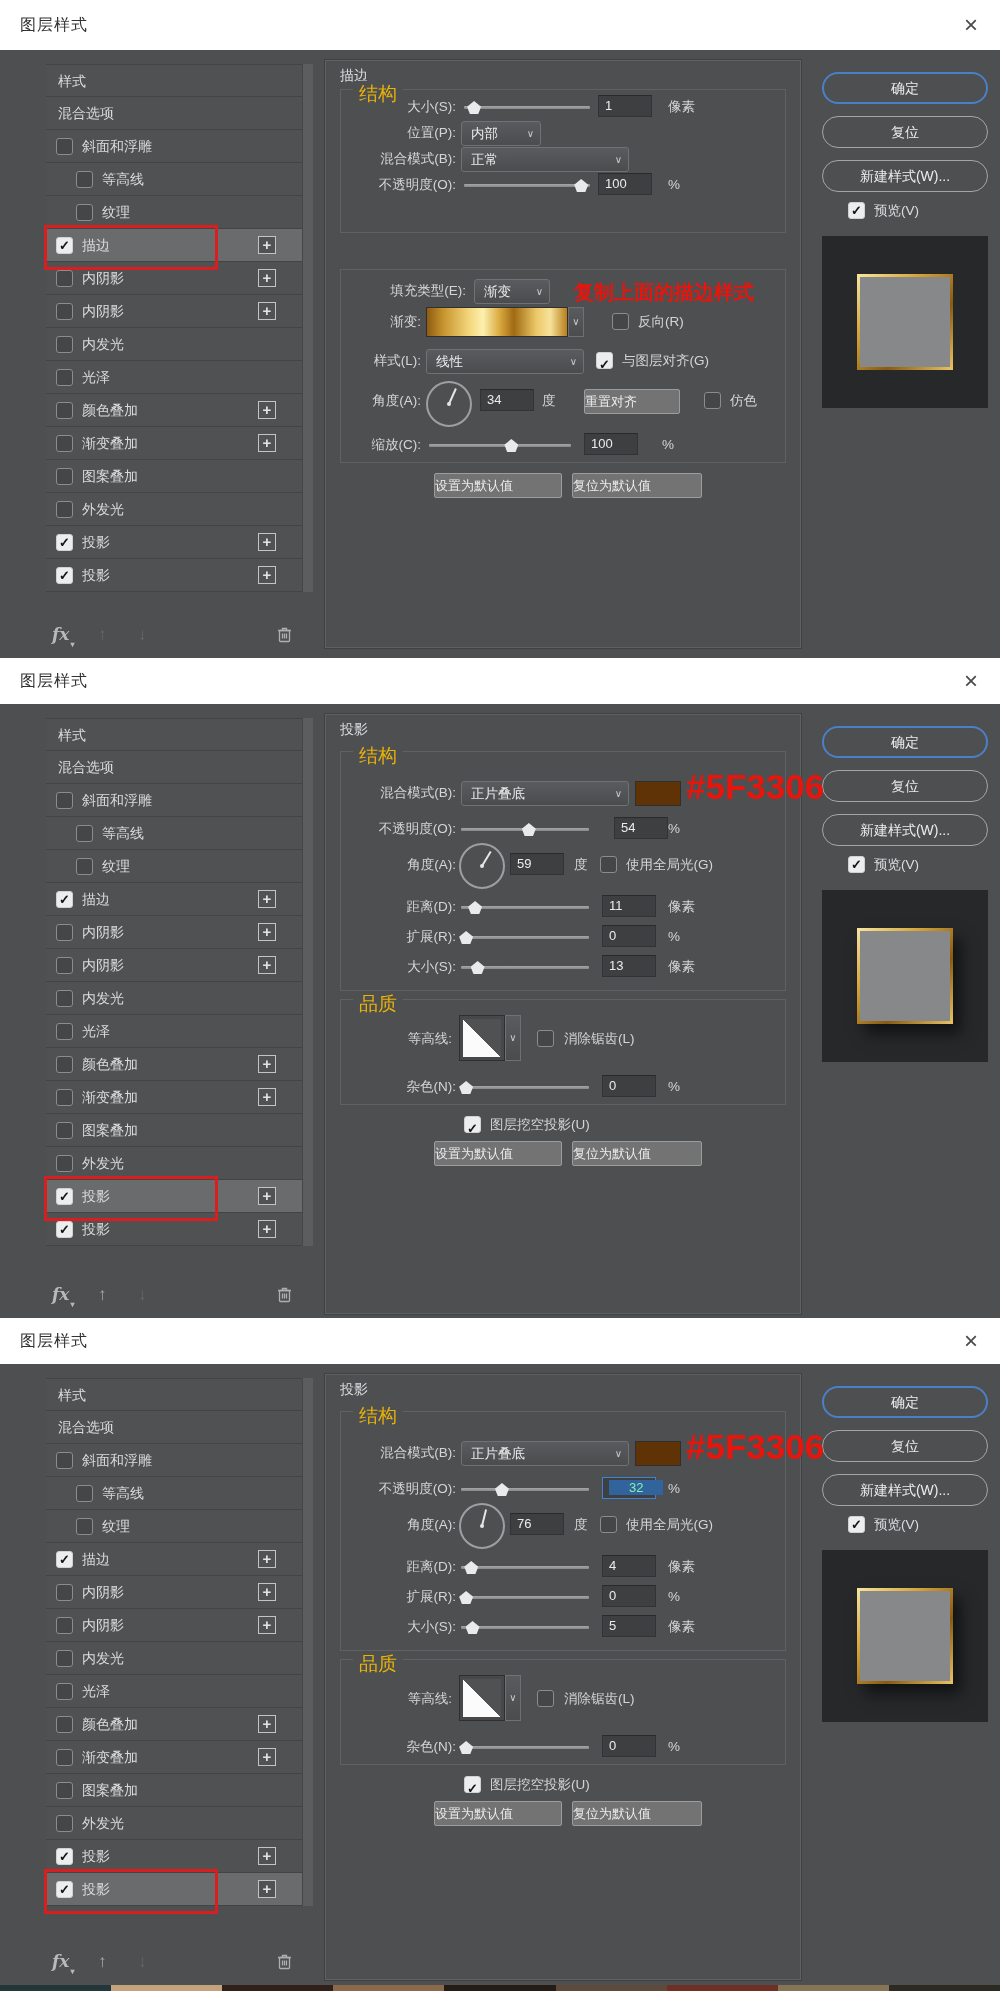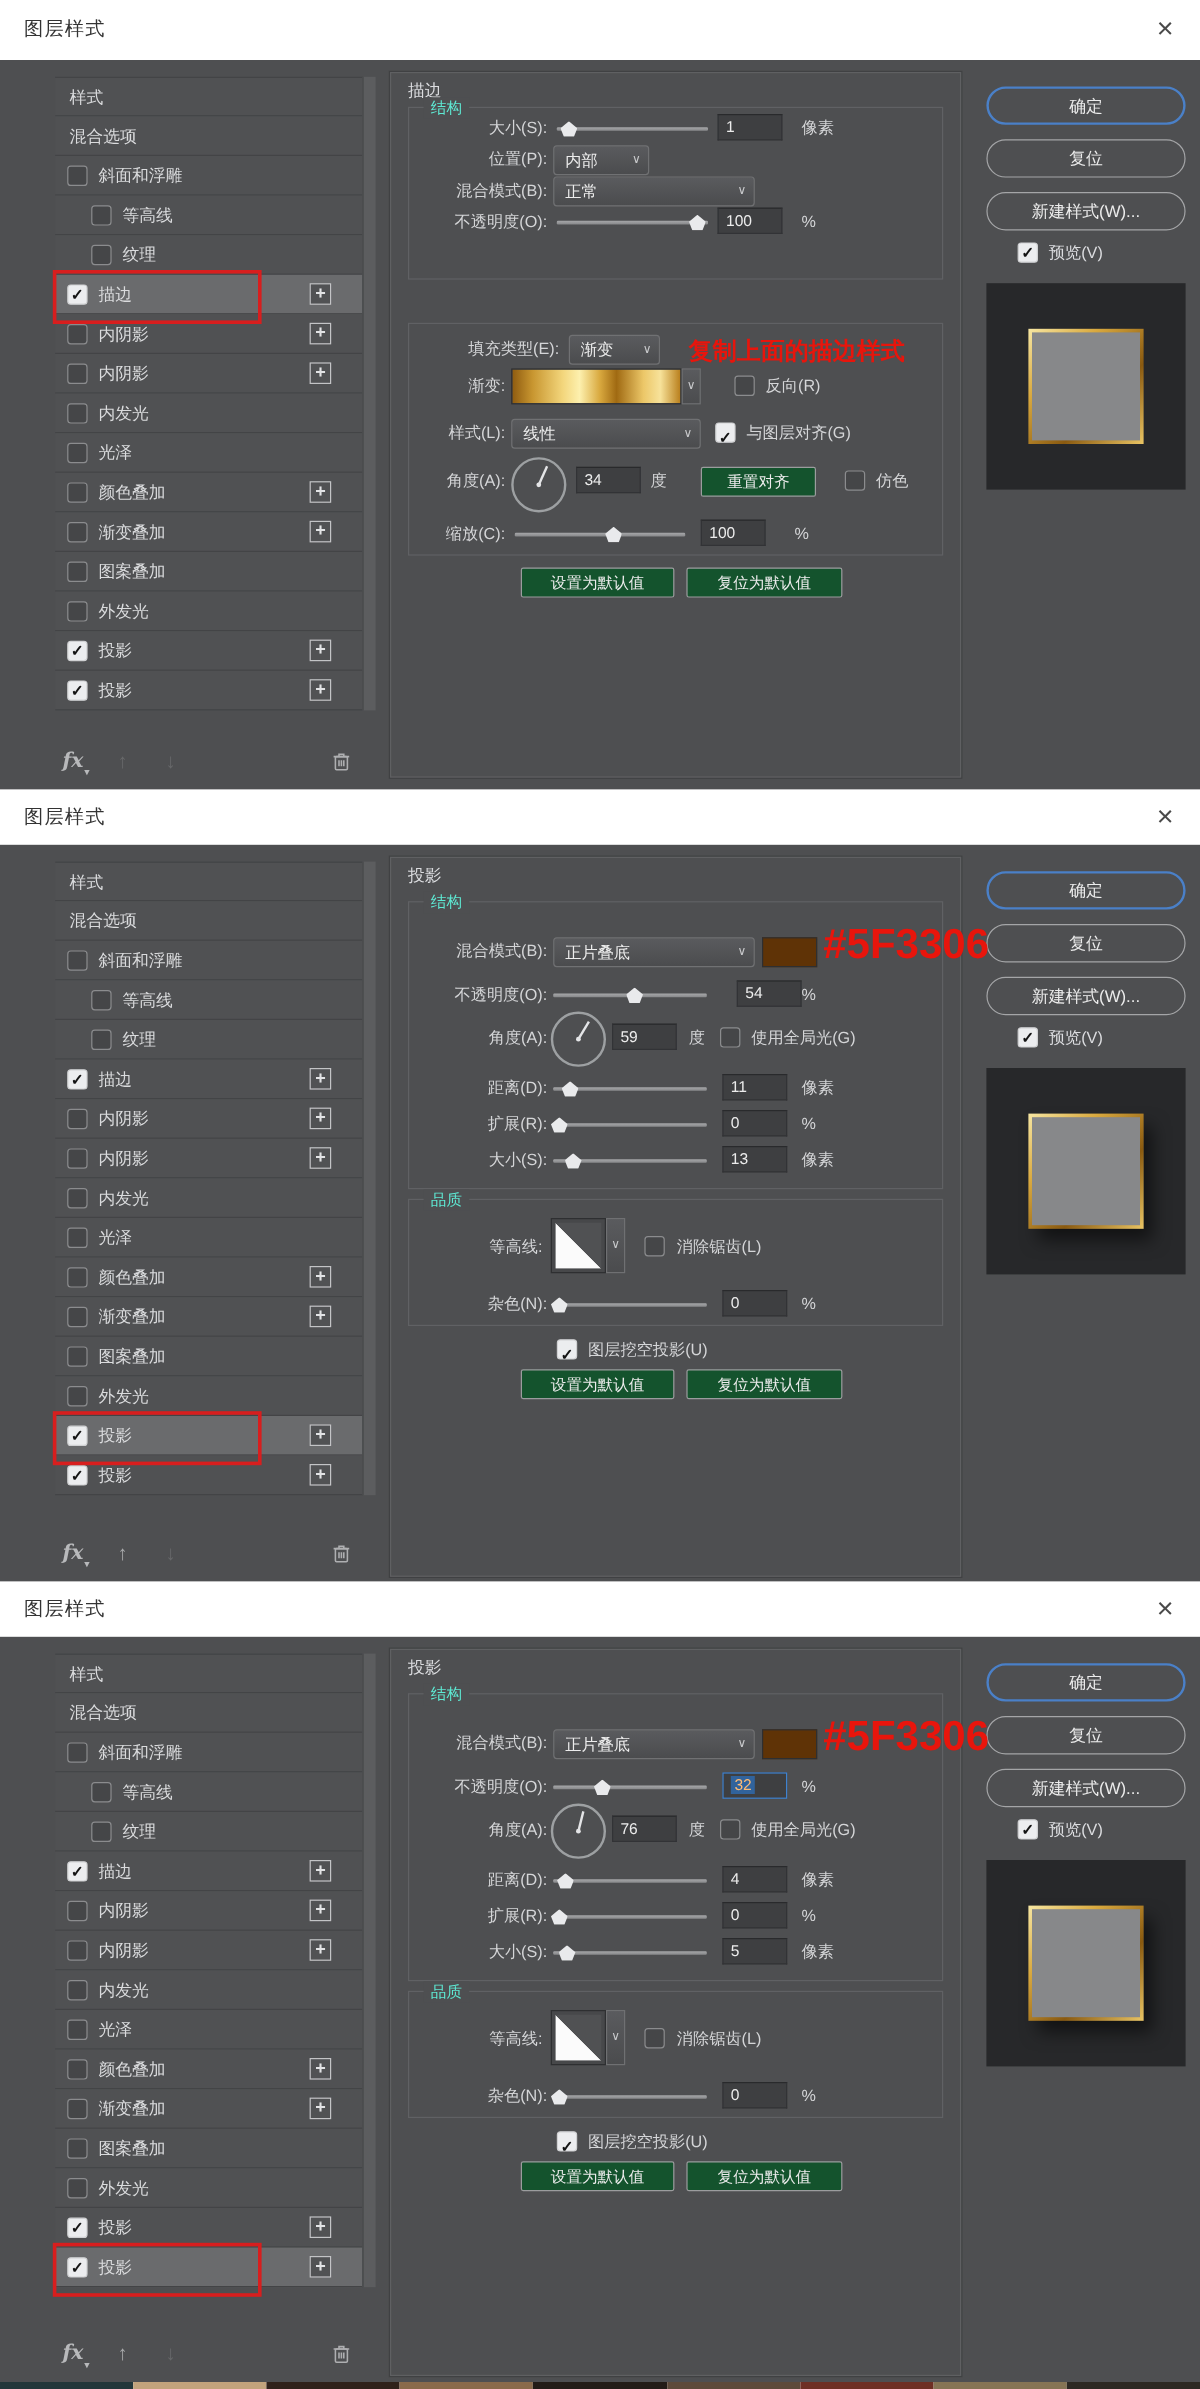--- a/index.html
+++ b/index.html
@@ -30,36 +30,36 @@
   .arr.up{left:52px}.arr.down{left:92px}
   .arr.lit{color:#a8a9ab}.arr.dim{color:#67686a}
   .trash{position:absolute;right:10px;top:4px}
   
   .cbx{display:inline-block;width:17px;height:17px;border-radius:3px;box-sizing:border-box;background:#454648;border:1px solid #8b8c8e;text-align:center;font-size:13px;font-weight:bold;line-height:15px;color:transparent}
   .cbx.on{background:#ecedef;border:1px solid #d0d1d3;color:#141414}
   
   .center{position:absolute;left:325px;top:10px;width:476px;background:#4e4f51;border:1px solid #5f6062;box-shadow:0 0 0 1px #404143;box-sizing:border-box}
   .c-header{position:absolute;left:14px;top:6px;color:#dcdde0;font-size:14px}
   .group{position:absolute;left:14px;right:14px;border:1px solid #606164}
-  .g-label{position:absolute;top:-9px;left:12px;background:#4e4f51;padding:0 6px;color:#5eead4;font-size:13px}
+  .g-label{position:absolute;top:-9px;left:12px;background:#4e4f51;padding:0 6px;color:#eab308;font-size:19px}
   .crow{position:absolute;left:0;width:100%;height:24px;font-size:13.5px;color:#d4d5d7}
   .crow > *{position:absolute;top:0;line-height:24px}
   .lbl{left:0;width:130px;text-align:right;white-space:nowrap}
   .val{height:22px;width:54px;background:#3e3f41;border:1px solid #323336;border-top-color:#292a2c;color:#ececec;font-size:13px;line-height:20px;padding-left:6px;box-sizing:border-box}
   .val.sel{border-color:#3f82cf}
-  .val.sel span{background:#31639c;color:#fdba74;padding:0 3px}
+  .val.sel span{background:#31639c;color:#86efac;padding:0 20px}
   .dd{height:25px;background:linear-gradient(#5a5b5e,#4b4c4e);border:1px solid #707173;border-radius:3px;box-sizing:border-box;color:#ececec;font-size:13.5px;padding:0 20px 0 9px;line-height:23px;white-space:nowrap}
   .dd .chev{position:absolute;right:6px;top:0;line-height:24px;font-size:10px;color:#c9cacc}
   .sl{height:24px}
   .sl .tr{position:absolute;left:0;right:0;top:11px;height:3px;background:linear-gradient(#a6a7a9,#87888a);border-radius:1px}
   .sl .th{position:absolute;top:6px;width:14px;height:13px;background:#e9eaec;clip-path:polygon(50% 0,100% 45%,80% 100%,20% 100%,0 45%);margin-left:-7px}
   .dial{position:absolute;width:46px;height:46px;border:2px solid #9da0a2;border-radius:50%;box-sizing:border-box}
   .dial .nd{position:absolute;left:calc(50% - 1px);top:calc(50% - 17px);width:2px;height:17px;background:#e4e5e7;transform-origin:50% 100%}
   .dial::after{content:"";position:absolute;left:50%;top:50%;width:4px;height:4px;margin:-2px;background:#e4e5e7;border-radius:50%}
-  .btn{height:25px;background:#14532d;border:1px solid #9b9c9e;color:#ececec;font-size:13px;text-align:center;line-height:23px;box-sizing:border-box;border-radius:2px;white-space:nowrap}
+  .btn{height:25px;background:#737373;border:1px solid #9b9c9e;color:#ececec;font-size:13px;line-height:23px;box-sizing:border-box;border-radius:2px;white-space:nowrap}
   .gradbar{height:30px;border:1px solid #2e2f31;box-sizing:border-box;background:linear-gradient(90deg,#8f5c10 0%,#c89630 12%,#f3d67c 30%,#fdf0ae 40%,#d9a93f 52%,#a06a12 62%,#ecc768 78%,#f7e29a 88%,#b97f1c 100%)}
   .gradchev{width:16px;height:30px;background:linear-gradient(#5a5b5e,#4b4c4e);border:1px solid #6f7072;box-sizing:border-box;text-align:center;color:#c9cacc;font-size:10px;line-height:28px}
   .swatch{width:46px;height:25px;border:1px solid #2e2f31;box-sizing:border-box}
   .contour{position:absolute;width:46px;height:46px;background:#47484a;border:1px solid #2e2f31;box-sizing:border-box}
   .contour i{position:absolute;inset:3px;background:linear-gradient(to top right,#fbfbfb 49%,#505153 50%)}
   .contour-chev{position:absolute;width:16px;height:46px;background:linear-gradient(#5a5b5e,#4b4c4e);border:1px solid #6f7072;box-sizing:border-box;text-align:center;color:#c9cacc;font-size:10px;line-height:44px}
   .red-note{position:absolute;color:#e8150c;font-weight:bold;white-space:nowrap;z-index:9;font-family:"Liberation Sans",sans-serif}
   
   .rcol{position:absolute;left:822px;top:0;width:166px;height:100%}
   .pill{position:absolute;left:0;width:166px;height:32px;border-radius:16px;border:1px solid #a4a5a7;color:#ececec;font-size:14px;text-align:center;line-height:30px;box-sizing:border-box}

